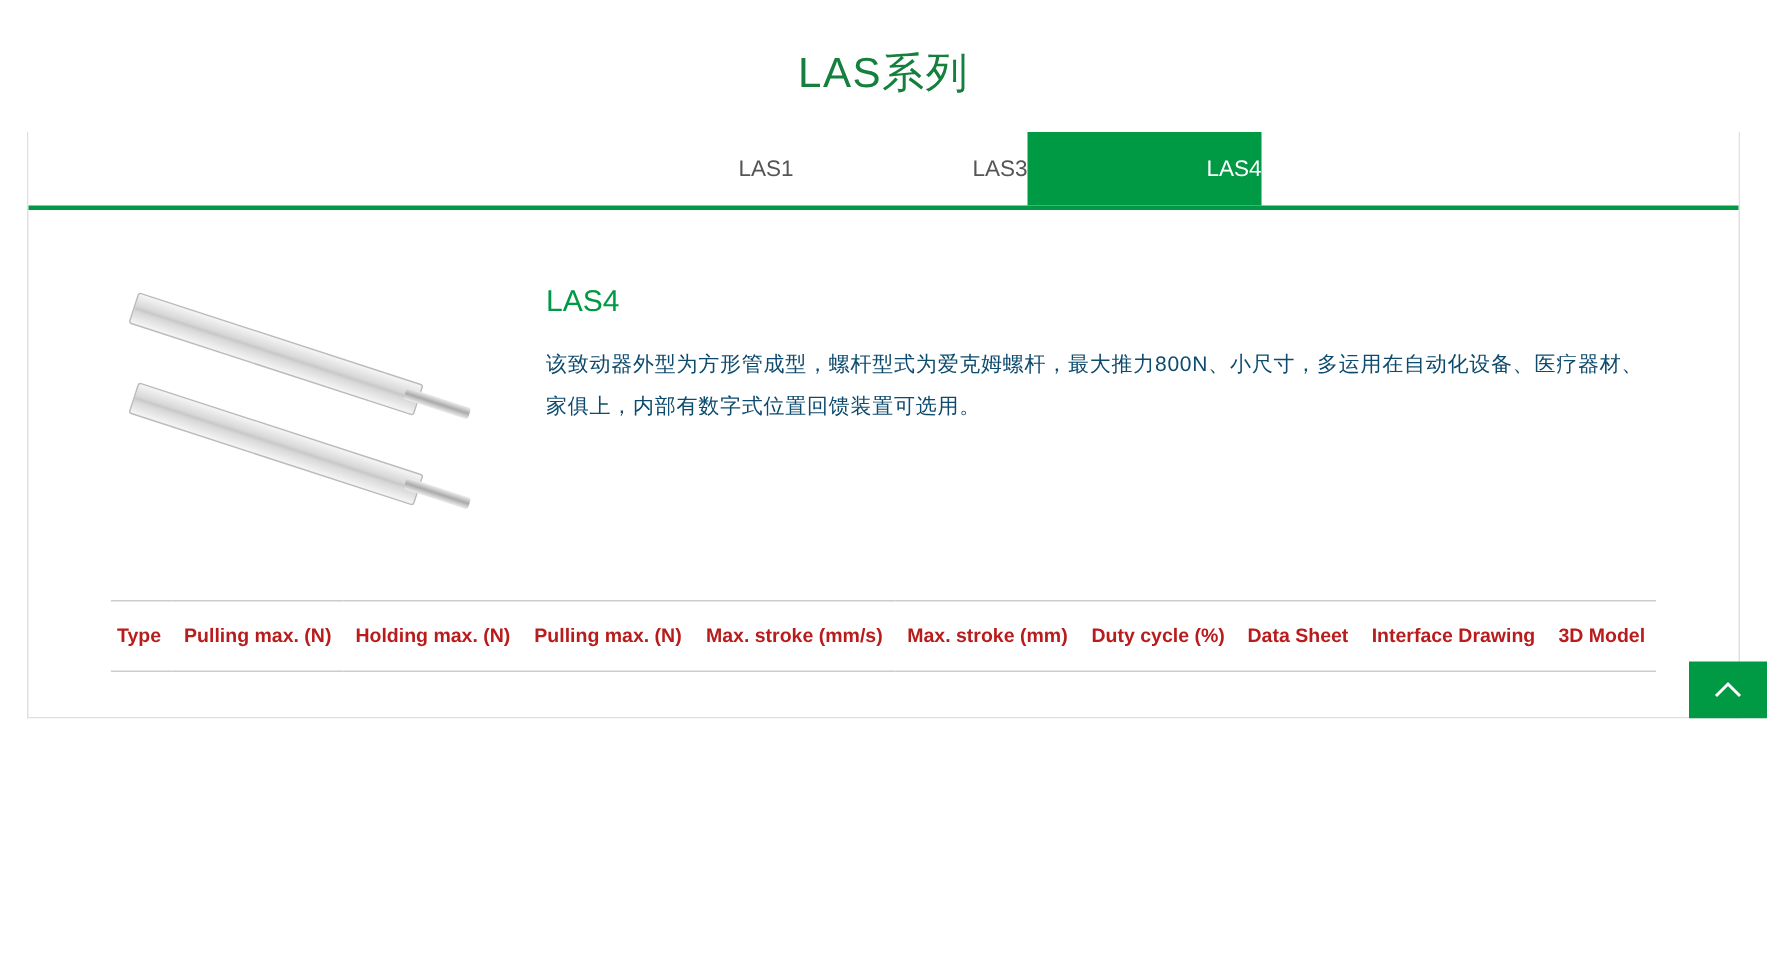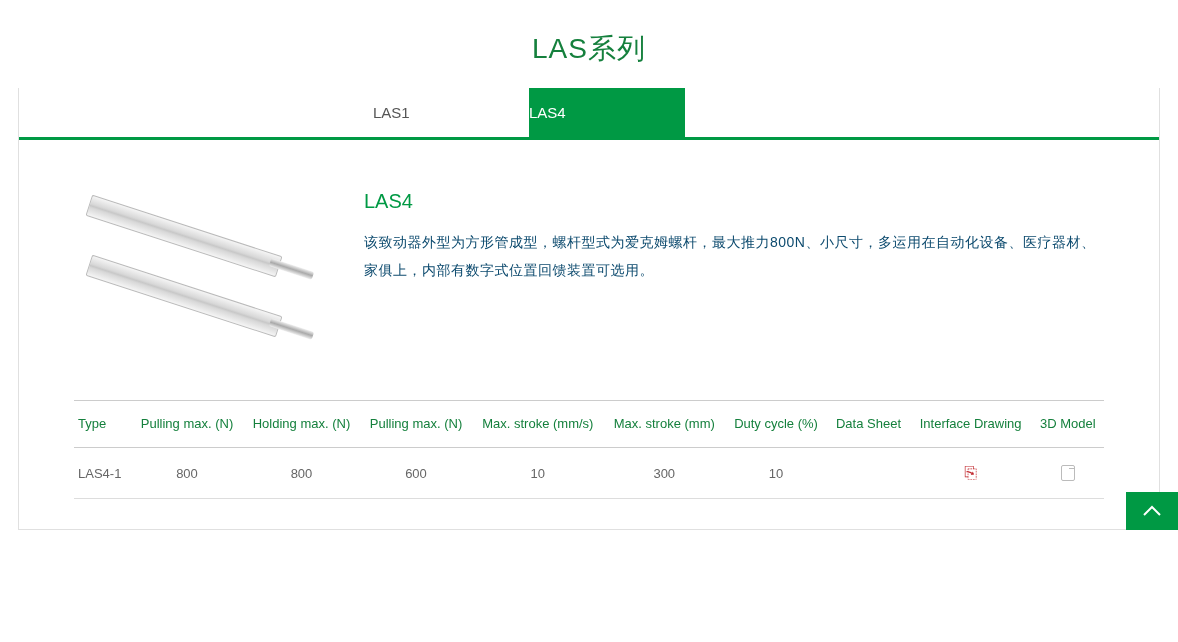--- a/index.html
+++ b/index.html
@@ -24,21 +24,21 @@
     border-top: none;
     background: #fff;
   }
   .tabs {
     display: flex;
     border-bottom: 3px solid #009944;
     background: #fff;
   }
   .tab {
     width: 156px;
-    text-align: left;
+    text-align: right;
     padding: 16px 0;
     font-size: 15px;
     color: #555;
     cursor: pointer;
   }
   .tab-spacer-left { flex: 0 0 354px; }
   .tab-spacer-right { flex: 1; }
   .tab.active {
     background: #009944;
     color: #fff;
@@ -98,22 +98,22 @@
     width: 100%;
     border-collapse: collapse;
     margin-top: 20px;
     font-size: 13px;
   }
   thead tr {
     border-top: 1px solid #ccc;
     border-bottom: 1px solid #ccc;
   }
   th {
-    font-weight: 400;
-    color: #15803d;
+    font-weight: 700;
+    color: #b91c1c;
     padding: 14px 6px;
     text-align: center;
     line-height: 1.4;
   }
   th:first-child { text-align: left; padding-left: 4px; }
   tbody tr { border-bottom: 1px solid #ddd; }
   td {
     padding: 16px 6px;
     text-align: center;
     color: #666;
@@ -161,20 +161,21 @@
 </style>
 </head>
 <body>
 
 <h1 class="page-title">LAS系列</h1>
 
 <div class="container">
   <div class="tabs">
     <div class="tab-spacer-left"></div>
     <div class="tab">LAS1</div>
+    <div class="tab">LAS3</div>
     <div class="tab active">LAS4</div>
     <div class="tab-spacer-right"></div>
   </div>
 
   <div class="content">
     <div class="product-header">
       <div class="product-image">
         <div class="tube tube1"></div>
         <div class="rod rod1"></div>
         <div class="tube tube2"></div>
@@ -195,32 +196,20 @@
           <th>Pulling max. (N)</th>
           <th>Max. stroke (mm/s)</th>
           <th>Max. stroke (mm)</th>
           <th>Duty cycle (%)</th>
           <th>Data Sheet</th>
           <th>Interface Drawing</th>
           <th>3D Model</th>
         </tr>
       </thead>
       <tbody>
-        <tr>
-          <td>LAS4-1</td>
-          <td>800</td>
-          <td>800</td>
-          <td>600</td>
-          <td>10</td>
-          <td>300</td>
-          <td>10</td>
-          <td></td>
-          <td><span class="pdf-icon">⎘</span></td>
-          <td><span class="model-icon"></span></td>
-        </tr>
       </tbody>
     </table>
   </div>
 </div>
 
 <div class="scroll-top">
   <svg viewBox="0 0 20 12">
     <polyline points="2,10 10,2 18,10" fill="none" stroke="#fff" stroke-width="2"></polyline>
   </svg>
 </div>

